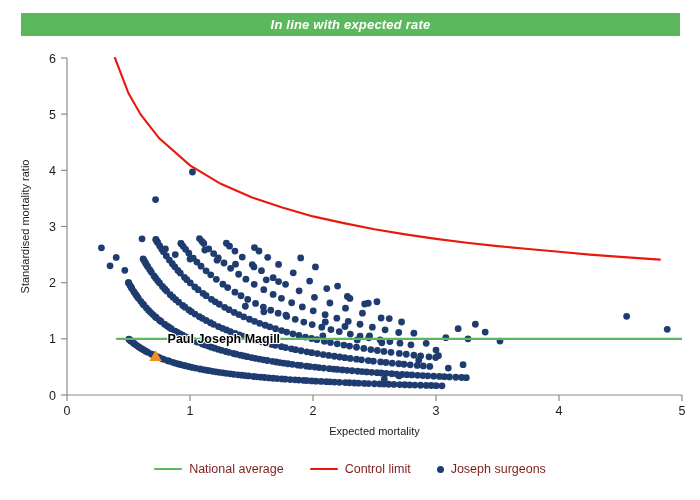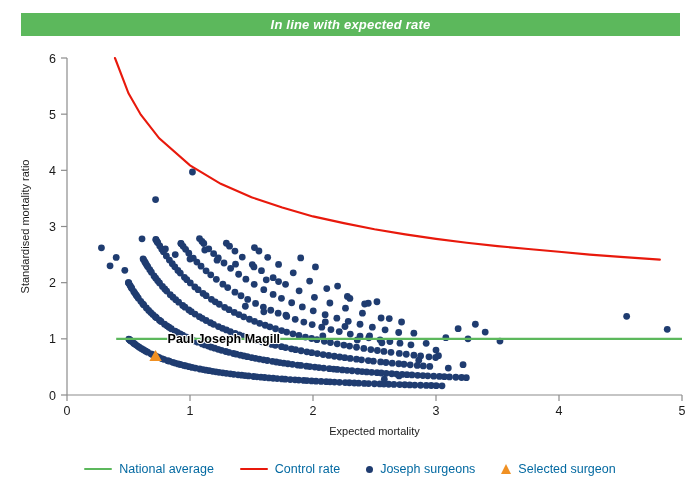--- a/index.html
+++ b/index.html
@@ -40,21 +40,21 @@
     font-weight:bold;fill:#000000;
     paint-order:stroke;stroke:#ffffff;stroke-width:2.2px;stroke-linejoin:round;
   }
 
   
   .legend{
     position:absolute;left:0;top:458px;width:700px;height:22px;
     display:flex;align-items:center;justify-content:center;gap:26px;
   }
   .legend-item{display:flex;align-items:center;gap:7px;}
-  .legend-label{font-size:12.5px;color:#0369a1;line-height:1;white-space:nowrap;}
+  .legend-label{font-size:12.5px;color:#7f1d1d;line-height:1;white-space:nowrap;}
   .swatch-line{width:28px;height:2.4px;border-radius:1px;}
   .swatch-dot{width:7px;height:7px;border-radius:50%;}
   .swatch-tri{
     width:0;height:0;border-left:5.5px solid transparent;
     border-right:5.5px solid transparent;border-bottom:10px solid #f09023;
   }
 </style>
 </head>
 <body>
 
@@ -559,25 +559,21 @@
     </svg>
   </div>
 
   <div class="legend" id="legend">
       <div class="legend-item">
         <span class="swatch-line" style="background: rgb(92, 184, 92);"></span>
         <span class="legend-label">National average</span>
       </div>
       <div class="legend-item">
         <span class="swatch-line" style="background: rgb(232, 25, 12);"></span>
-        <span class="legend-label">Control rate</span>
+        <span class="legend-label">Control limit</span>
       </div>
       <div class="legend-item">
         <span class="swatch-dot" style="background: rgb(31, 60, 112);"></span>
         <span class="legend-label">Joseph surgeons</span>
       </div>
-      <div class="legend-item">
-        <span class="swatch-tri" style="border-bottom-color: rgb(240, 144, 35);"></span>
-        <span class="legend-label">Selected surgeon</span>
-      </div>
     </div>
 
 </div>
 
 </body></html>

